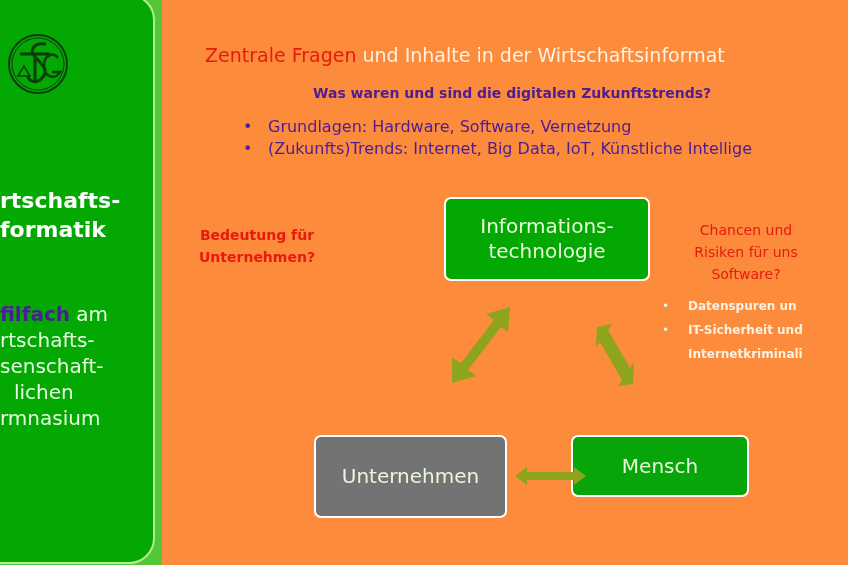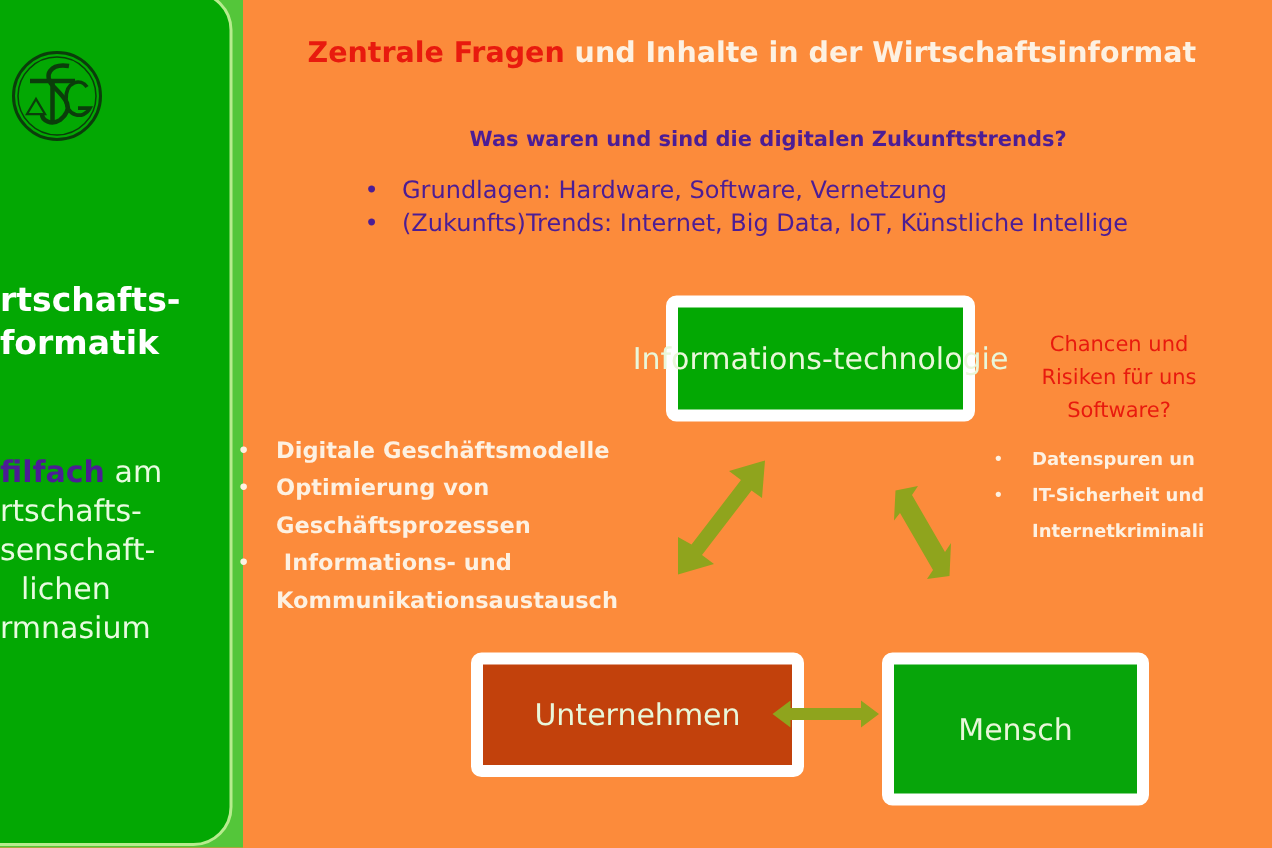--- a/index.html
+++ b/index.html
@@ -22,22 +22,22 @@
   }
   .side-title span { display: block; }
   .side-desc {
     position: absolute; left: 0; top: 301px; width: 160px;
     color: #e8fbe0; font-size: 20px; line-height: 26px; white-space: nowrap;
   }
   .side-desc span { display: block; }
   .side-desc b { color: #4c1d95; }
 
   .title {
-    position: absolute; left: 205px; top: 24px; white-space: nowrap;
-    font-size: 19px; font-weight: bold; color: #fdf1e2;
+    position: absolute; left: 205px; top: 44px; white-space: nowrap;
+    font-size: 19px; font-weight: normal; color: #fdf1e2;
   }
   .title .hl { color: #e81a0e; }
   .subtitle {
     position: absolute; left: 313px; top: 85px; white-space: nowrap;
     font-size: 14px; font-weight: bold; color: #4c1d95;
   }
   .top-bullets { position: absolute; left: 243px; top: 116px; margin: 0; padding: 0; list-style: none; }
   .top-bullets li {
     position: relative; padding-left: 25px; color: #4c1d95; font-size: 16px; line-height: 22px; white-space: nowrap;
   }
@@ -60,28 +60,28 @@
     color: #e81a0e; font-weight: normal; font-size: 14px; line-height: 22px;
   }
   .right-bullets { position: absolute; left: 662px; top: 294px; margin: 0; padding: 0; list-style: none; }
   .right-bullets li {
     position: relative; padding-left: 26px; color: #fdf1e2; font-weight: bold; font-size: 12px; line-height: 24px; white-space: nowrap;
   }
   .right-bullets li::before { content: "•"; position: absolute; left: 0; top: 0; font-weight: normal; }
   .right-bullets li span { display: block; }
 
   .box {
-    position: absolute; box-sizing: border-box; border: 8px solid #ffffff; border-radius: 7px;
-    display: flex; flex-direction: row; align-items: center; justify-content: center;
+    position: absolute; box-sizing: border-box; border: 2px solid #ffffff; border-radius: 7px;
+    display: flex; flex-direction: column; align-items: center; justify-content: center;
     color: #e9f7da; font-size: 20px; line-height: 25px; text-align: center;
   }
   .box span { display: block; }
   .box-it { left: 444px; top: 197px; width: 206px; height: 84px; background: #03a803; }
-  .box-unt { left: 314px; top: 435px; width: 222px; height: 83px; background: #c2410c; }
-  .box-men { left: 588px; top: 435px; width: 178px; height: 102px; background: #07a50a; }
+  .box-unt { left: 314px; top: 435px; width: 193px; height: 83px; background: #737373; }
+  .box-men { left: 571px; top: 435px; width: 178px; height: 62px; background: #07a50a; }
 
   .arrow { position: absolute; left: 0; top: 0; }
 </style>
 </head>
 <body>
 
 <div class="slide">
   <div class="side-strip"></div>
   <div class="sidebar"></div>
 
@@ -106,33 +106,24 @@
     <span>rmnasium</span>
   </div>
 
   <div class="title"><span class="hl">Zentrale Fragen</span><span> und Inhalte in der Wirtschaftsinformat</span></div>
   <div class="subtitle">Was waren und sind die digitalen Zukunftstrends?</div>
   <ul class="top-bullets">
     <li>Grundlagen: Hardware, Software, Vernetzung</li>
     <li>(Zukunfts)Trends: Internet, Big Data, IoT, Künstliche Intellige</li>
   </ul>
 
-  <ul class="left-bullets">
-    <li>
-        <span>Digitale Geschäftsmodelle</span>
-      </li>
-    <li>
-        <span>Optimierung von</span>
-        <span>Geschäftsprozessen</span>
-      </li>
-    <li>
-        <span style="white-space:pre"> Informations- und</span>
-        <span>Kommunikationsaustausch</span>
-      </li>
-  </ul>
+  <div class="q-left">
+    <span>Bedeutung für</span>
+    <span>Unternehmen?</span>
+  </div>
 
   <div class="q-right">
     <span>Chancen und</span>
     <span>Risiken für uns</span>
     <span>Software?</span>
   </div>
   <ul class="right-bullets">
     <li>
         <span>Datenspuren un</span>
       </li>

